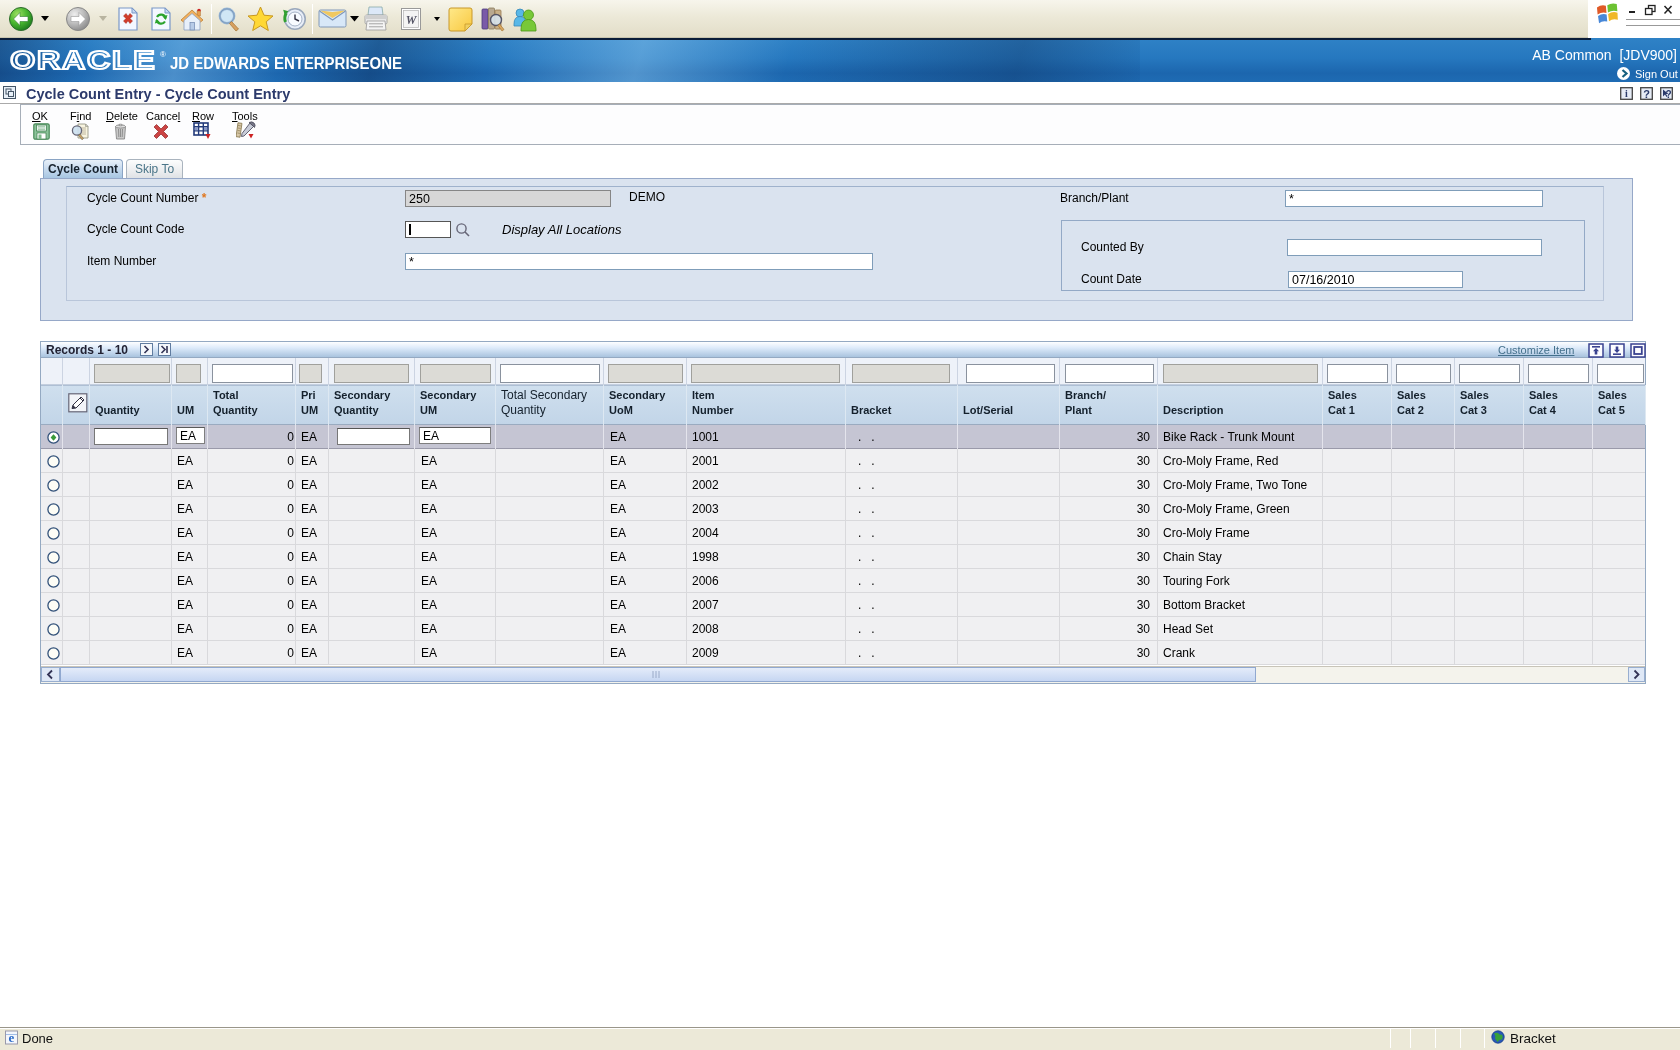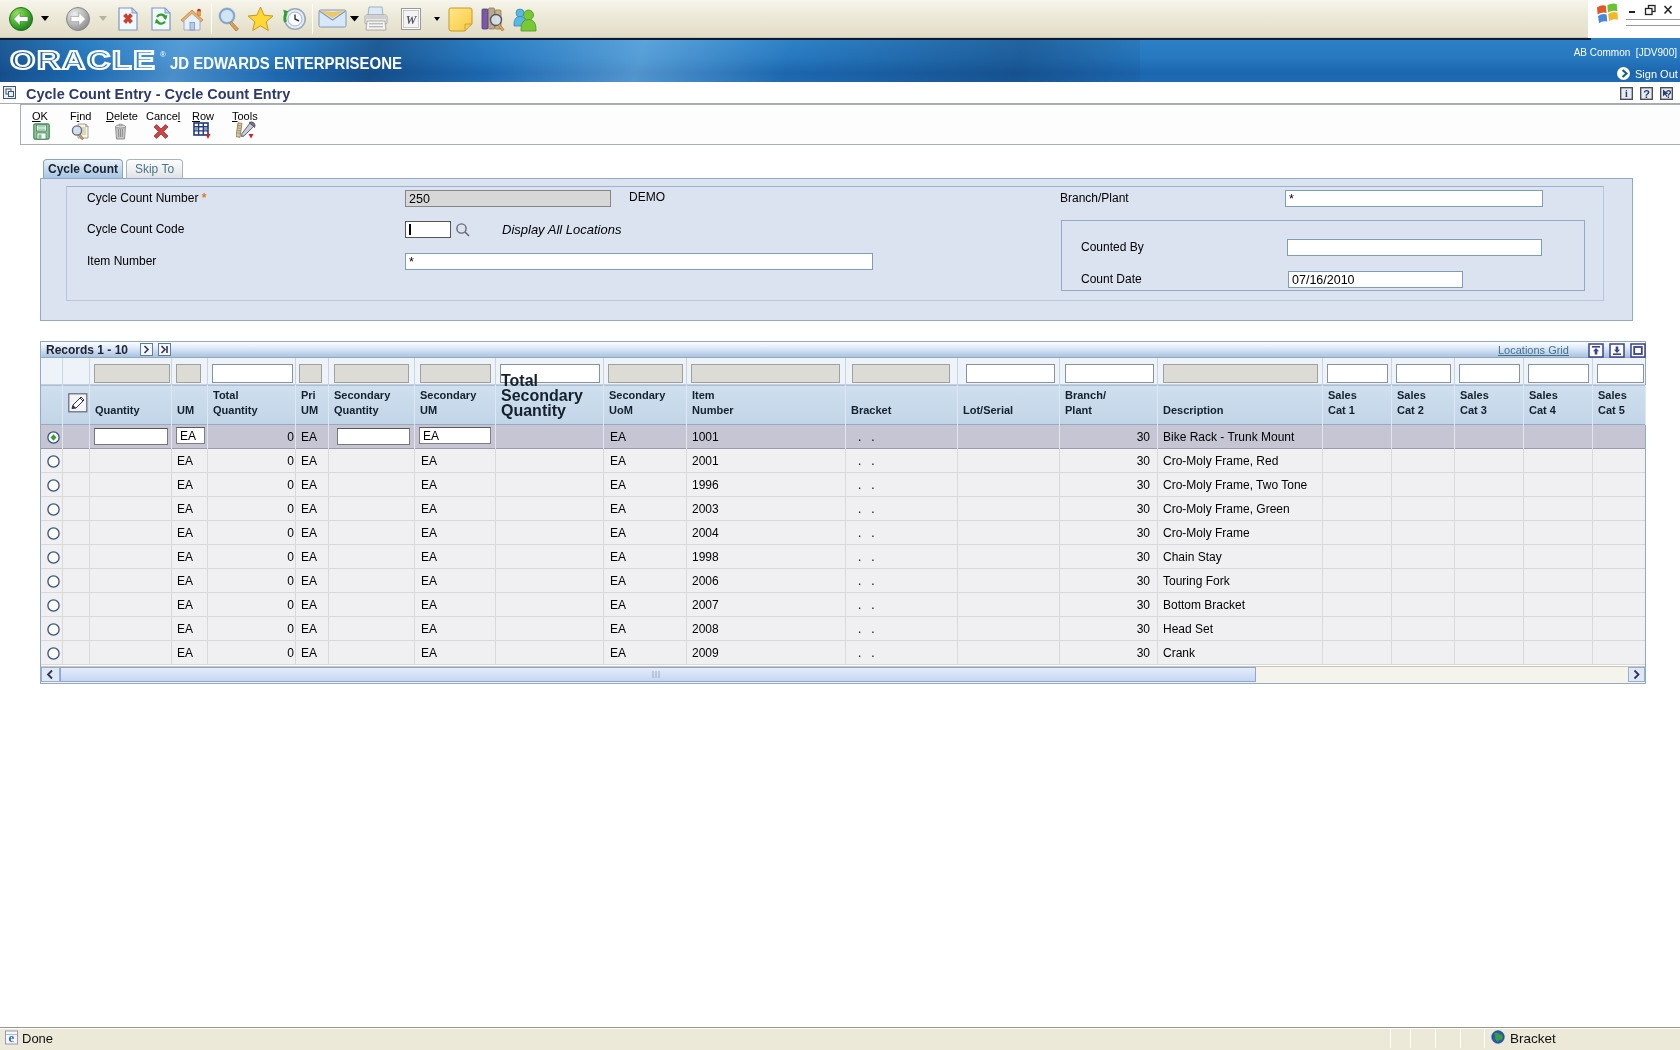--- a/index.html
+++ b/index.html
@@ -146,21 +146,21 @@
   rgba(8,30,70,0.36) 33%, rgba(8,30,70,0) 43%,
   rgba(160,215,250,0.40) 56%, rgba(160,215,250,0) 69%,
   rgba(8,30,70,0.30) 89%, rgba(8,30,70,0.05) 100%);"></div>
  <div class="abs" style="left:0;top:0;width:1591px;height:2px;background:#0a1c38;"></div>
 </div>
 <svg class="abs" style="left:9px;top:46px" width="172" height="28" viewBox="0 0 172 28">
       <text x="1" y="23" font-family="Liberation Sans,sans-serif" font-size="25.5" font-weight="bold" letter-spacing="1.4" fill="none" stroke="#fff" stroke-width="2.1" transform="scale(1.26,1)">ORACLE</text>
 <text x="151" y="11" font-size="8" fill="#fff">®</text>
     </svg>
 <div class="abs" style="left:170px;top:55px;color:#fff;font-size:16px;font-weight:bold;white-space:nowrap;transform:scaleX(0.935);transform-origin:0 0;">JD EDWARDS ENTERPRISEONE</div>
-<div class="abs" style="left:1400px;top:47px;width:277px;color:#fff;font-size:10px;text-align:right;white-space:nowrap;">AB Common&nbsp; [JDV900]</div>
+<div class="abs" style="left:1400px;top:47px;width:277px;color:#fff;font-size:14px;text-align:right;white-space:nowrap;">AB Common&nbsp; [JDV900]</div>
 <div class="abs" style="left:1617px;top:67px;width:13px;height:13px;border-radius:50%;background:#fff;"></div>
 <svg class="abs" style="left:1620px;top:69px" width="9" height="9" viewBox="0 0 9 9">
       <path d="M2.5 1 L6.5 4.5 L2.5 8" stroke="#17607f" stroke-width="2.2" fill="none"></path>
     </svg>
 <div class="abs" style="left:1635px;top:68px;color:#fff;font-size:11px;white-space:nowrap;">Sign Out</div>
 <div class="abs" style="left:0;top:82px;width:1680px;height:22px;background:#fff;border-bottom:1px solid #aaa;"></div>
 <svg class="abs" style="left:3px;top:86px" width="13" height="13" viewBox="0 0 13 13">
       <rect x="0.5" y="0.5" width="12" height="12" fill="#e8f0f8" stroke="#456" stroke-width="1"></rect>
 <rect x="3" y="3" width="5" height="5" fill="none" stroke="#456" stroke-width="1"></rect>
 <rect x="5.5" y="5.5" width="5" height="5" fill="#e8f0f8" stroke="#456" stroke-width="1"></rect>
@@ -260,21 +260,21 @@
 <div class="abs" style="left:46px;top:343px;font-size:12px;font-weight:bold;color:#223;">Records 1 - 10</div>
 <svg class="abs" style="left:140px;top:343px" width="13" height="13" viewBox="0 0 13 13">
       <rect x="0.5" y="0.5" width="12" height="12" fill="#f4f7fb" stroke="#607ca0" stroke-width="1"></rect>
       <path d="M4.5 3 L8 6.5 L4.5 10" stroke="#335" stroke-width="1.6" fill="none"></path>
     </svg>
 <svg class="abs" style="left:158px;top:343px" width="13" height="13" viewBox="0 0 13 13">
       <rect x="0.5" y="0.5" width="12" height="12" fill="#f4f7fb" stroke="#607ca0" stroke-width="1"></rect>
       <path d="M3.5 3 L7 6.5 L3.5 10" stroke="#335" stroke-width="1.6" fill="none"></path>
       <path d="M9 3 L9 10" stroke="#335" stroke-width="1.6"></path>
     </svg>
-<div class="abs" style="left:1498px;top:344px;font-size:11px;color:#44708c;text-decoration:underline;">Locations Grid</div>
+<div class="abs" style="left:1498px;top:344px;font-size:11px;color:#44708c;text-decoration:underline;">Customize Item</div>
 <svg class="abs" style="left:1588px;top:343px" width="16" height="15" viewBox="0 0 16 15">
       <rect x="1" y="1" width="14" height="13" fill="#fdfdff" stroke="#3a4290" stroke-width="1.5"></rect>
       <rect x="4" y="3" width="8" height="1.6" fill="#3a4290"></rect>
       <path d="M8 5 L11 8.2 L9.3 8.2 L9.3 11.5 L6.7 11.5 L6.7 8.2 L5 8.2 Z" fill="#3a4290"></path>
     </svg>
 <svg class="abs" style="left:1609px;top:343px" width="16" height="15" viewBox="0 0 16 15">
       <rect x="1" y="1" width="14" height="13" fill="#fdfdff" stroke="#3a4290" stroke-width="1.5"></rect>
       <rect x="4" y="10.4" width="8" height="1.6" fill="#3a4290"></rect>
       <path d="M8 10 L5 6.8 L6.7 6.8 L6.7 3.5 L9.3 3.5 L9.3 6.8 L11 6.8 Z" fill="#3a4290"></path>
     </svg>
@@ -328,21 +328,21 @@
  font-size:11px;font-weight:bold;color:#14202c;line-height:15px;display:flex;align-items:flex-end;">UM</div>
 <div class="abs" style="left:213px;top:385px;width:80px;height:33px;
  font-size:11px;font-weight:bold;color:#14202c;line-height:15px;display:flex;align-items:flex-end;">Total<br>Quantity</div>
 <div class="abs" style="left:301px;top:385px;width:25px;height:33px;
  font-size:11px;font-weight:bold;color:#14202c;line-height:15px;display:flex;align-items:flex-end;">Pri<br>UM</div>
 <div class="abs" style="left:334px;top:385px;width:78px;height:33px;
  font-size:11px;font-weight:bold;color:#14202c;line-height:15px;display:flex;align-items:flex-end;">Secondary<br>Quantity</div>
 <div class="abs" style="left:420px;top:385px;width:73px;height:33px;
  font-size:11px;font-weight:bold;color:#14202c;line-height:15px;display:flex;align-items:flex-end;">Secondary<br>UM</div>
 <div class="abs" style="left:501px;top:385px;width:100px;height:33px;
- font-size:16px;font-weight:bold;color:#14202c;line-height:15px;display:flex;align-items:flex-end;">Total Secondary<br>Quantity</div>
+ font-size:12px;font-weight:normal;color:#14202c;line-height:15px;display:flex;align-items:flex-end;">Total Secondary<br>Quantity</div>
 <div class="abs" style="left:609px;top:385px;width:75px;height:33px;
  font-size:11px;font-weight:bold;color:#14202c;line-height:15px;display:flex;align-items:flex-end;">Secondary<br>UoM</div>
 <div class="abs" style="left:692px;top:385px;width:151px;height:33px;
  font-size:11px;font-weight:bold;color:#14202c;line-height:15px;display:flex;align-items:flex-end;">Item<br>Number</div>
 <div class="abs" style="left:851px;top:385px;width:104px;height:33px;
  font-size:11px;font-weight:bold;color:#14202c;line-height:15px;display:flex;align-items:flex-end;">Bracket</div>
 <div class="abs" style="left:963px;top:385px;width:94px;height:33px;
  font-size:11px;font-weight:bold;color:#14202c;line-height:15px;display:flex;align-items:flex-end;">Lot/Serial</div>
 <div class="abs" style="left:1065px;top:385px;width:90px;height:33px;
  font-size:11px;font-weight:bold;color:#14202c;line-height:15px;display:flex;align-items:flex-end;">Branch/<br>Plant</div>
@@ -472,21 +472,21 @@
     <div class="abs" style="left:1523px;top:473px;width:1px;height:24px;background:#d9d9dc;"></div>
     <div class="abs" style="left:1592px;top:473px;width:1px;height:24px;background:#d9d9dc;"></div>
     <svg class="abs" style="left:47px;top:479px" width="13" height="13" viewBox="0 0 13 13">
       <circle cx="6.5" cy="6.5" r="5.6" fill="#fdfdf6" stroke="#33527a" stroke-width="1.3"></circle>
     </svg>
     <div class="abs" style="left:177px;top:478px;font-size:12px;color:#000;">EA</div>
     <div class="abs" style="left:216px;top:478px;width:78px;text-align:right;font-size:12px;color:#000;">0</div>
     <div class="abs" style="left:301px;top:478px;font-size:12px;color:#000;">EA</div>
     <div class="abs" style="left:421px;top:478px;font-size:12px;color:#000;">EA</div>
     <div class="abs" style="left:610px;top:478px;font-size:12px;color:#000;">EA</div>
-    <div class="abs" style="left:692px;top:478px;font-size:12px;color:#000;">1996</div>
+    <div class="abs" style="left:692px;top:478px;font-size:12px;color:#000;">2002</div>
     <div class="abs" style="left:858px;top:478px;font-size:12px;color:#000;">.&nbsp;&nbsp;&nbsp;.</div>
     <div class="abs" style="left:1078px;top:478px;width:72px;text-align:right;font-size:12px;color:#000;">30</div>
     <div class="abs" style="left:1163px;top:478px;font-size:12px;color:#000;">Cro-Moly Frame, Two Tone</div>
     <div class="abs" style="left:41px;top:497px;width:1604px;height:24px;background:#f0f0f2;border-bottom:1px solid #d9d9dc;"></div>
     <div class="abs" style="left:62px;top:497px;width:1px;height:24px;background:#d9d9dc;"></div>
     <div class="abs" style="left:89px;top:497px;width:1px;height:24px;background:#d9d9dc;"></div>
     <div class="abs" style="left:171px;top:497px;width:1px;height:24px;background:#d9d9dc;"></div>
     <div class="abs" style="left:207px;top:497px;width:1px;height:24px;background:#d9d9dc;"></div>
     <div class="abs" style="left:295px;top:497px;width:1px;height:24px;background:#d9d9dc;"></div>
     <div class="abs" style="left:328px;top:497px;width:1px;height:24px;background:#d9d9dc;"></div>

